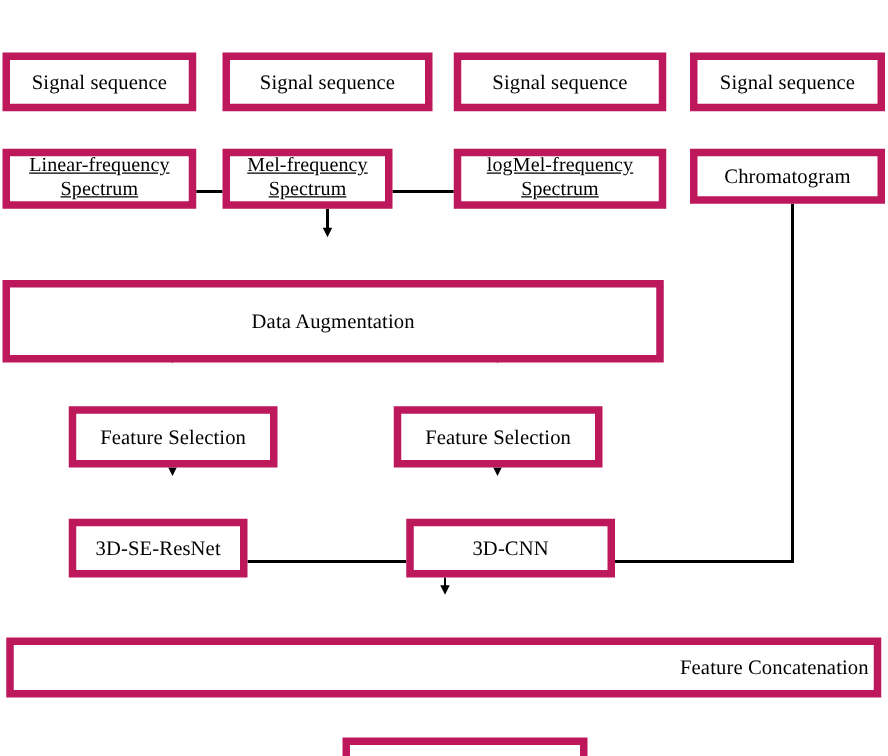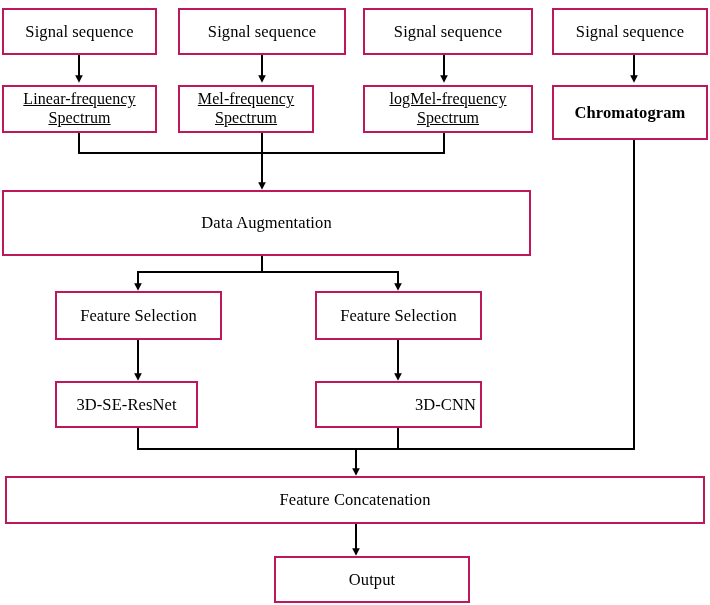--- a/index.html
+++ b/index.html
@@ -20,31 +20,32 @@
     position: absolute;
     left: 0;
     top: 0;
     width: 710px;
     height: 605px;
     pointer-events: none;
   }
   .node {
     position: absolute;
     box-sizing: border-box;
-    border: 2px solid #be185d;
+    border: 6px solid #be185d;
     background: #ffffff;
     display: flex;
     align-items: center;
     justify-content: center;
     text-align: center;
     color: #000000;
     font-size: 16.5px;
     line-height: 1.18;
     letter-spacing: 0.1px;
     z-index: 2;
+    margin-top: 34px;
   }
   .node .label {
     display: block;
     padding: 0 4px;
     white-space: pre-line;
   }
   .node.two-line { font-size: 16px; text-decoration: underline; }
 </style>
 </head>
 <body>
@@ -107,43 +108,43 @@
 Spectrum</span>
   </div>
   <div class="node two-line" style="left:178px; top:85px; width:136px; height:48px;">
     <span class="label">Mel-frequency
 Spectrum</span>
   </div>
   <div class="node two-line" style="left:363px; top:85px; width:170px; height:48px;">
     <span class="label">logMel-frequency
 Spectrum</span>
   </div>
-  <div class="node" style="left:552px; top:85px; width:156px; height:55px;font-weight:bold;">
+  <div class="node" style="left:552px; top:85px; width:156px; height:44px;">
     <span class="label">Chromatogram</span>
   </div>
 
   <div class="node" style="left:2px; top:190px; width:529px; height:66px;">
     <span class="label">Data Augmentation</span>
   </div>
 
   <div class="node" style="left:55px; top:291px; width:167px; height:49px;">
     <span class="label">Feature Selection</span>
   </div>
   <div class="node" style="left:315px; top:291px; width:167px; height:49px;">
     <span class="label">Feature Selection</span>
   </div>
 
   <div class="node" style="left:55px; top:381px; width:143px; height:47px;">
     <span class="label">3D-SE-ResNet</span>
   </div>
-  <div class="node" style="left:315px; top:381px; width:167px; height:47px;justify-content:flex-end;">
+  <div class="node" style="left:325px; top:381px; width:167px; height:47px;">
     <span class="label">3D-CNN</span>
   </div>
 
-  <div class="node" style="left:5px; top:476px; width:700px; height:48px;">
+  <div class="node" style="left:5px; top:476px; width:700px; height:48px;justify-content:flex-end;">
     <span class="label">Feature Concatenation</span>
   </div>
 
   <div class="node" style="left:274px; top:556px; width:196px; height:47px;">
     <span class="label">Output</span>
   </div>
 
 </div>
 
 </body></html>

